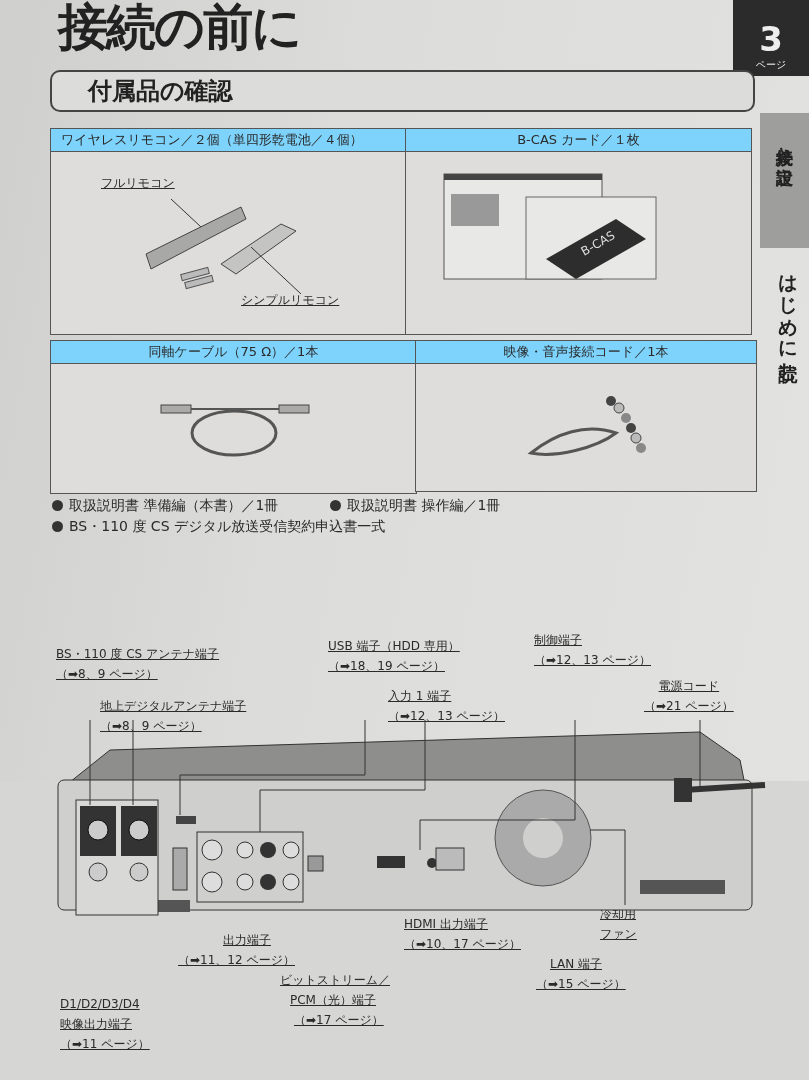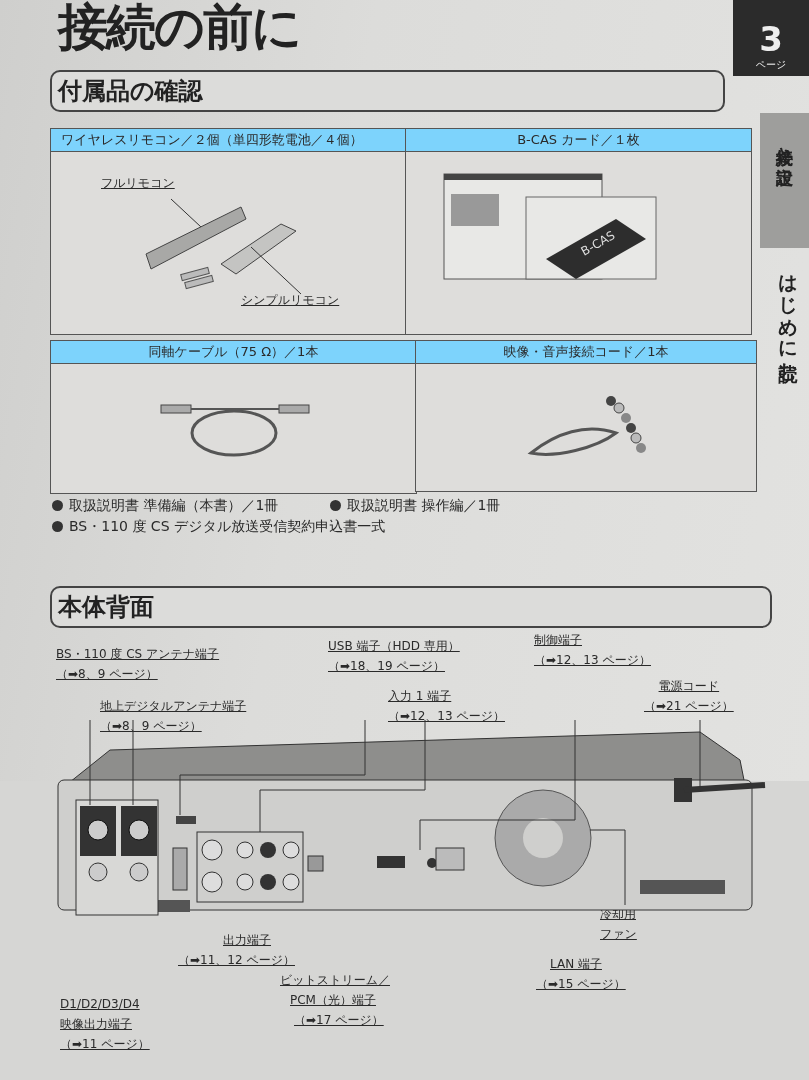--- a/index.html
+++ b/index.html
@@ -3,21 +3,21 @@
 <meta charset="utf-8">
 <style>
   html,body{margin:0;padding:0;}
   body{width:809px;height:1080px;position:relative;overflow:hidden;background:#d6d6d4;font-family:"DejaVu Sans",sans-serif;color:#2a2a2a;}
   .page{position:absolute;left:0;top:0;width:809px;height:781px;background:linear-gradient(100deg,#cfcfcd 0%,#dcdcda 40%,#e2e2e0 100%);}
   .abs{position:absolute;}
   .title{left:58px;top:-6px;font-size:50px;font-weight:bold;letter-spacing:-2px;color:#222;}
   .pagebox{left:733px;top:0;width:76px;height:76px;background:#2b2b2b;color:#eee;text-align:center;}
   .pagebox .num{font-size:34px;font-weight:bold;line-height:38px;margin-top:20px;display:block;}
   .pagebox .lbl{font-size:10px;display:block;}
-  .sechead{border:2px solid #444;border-radius:10px;background:#dcdcda;font-size:24px;font-weight:bold;padding-left:6px;line-height:38px;color:#222;}
+  .sechead{border:2px solid #444;border-radius:10px;background:#dcdcda;font-size:24px;font-weight:bold;padding-left:36px;line-height:38px;color:#222;}
   .sidetab1{left:760px;top:113px;width:49px;height:135px;background:#9e9e9c;}
   .vtext{writing-mode:vertical-rl;font-weight:bold;font-size:17px;color:#222;}
   .cell{position:absolute;border:1px solid #555;background:#dedddb;}
   .cellhead{position:absolute;left:0;right:0;top:0;height:22px;border-bottom:1px solid #555;background:#7dd3fc;font-size:13px;line-height:22px;}
   .small{font-size:11px;}
   .lbltext{font-size:12px;line-height:20px;color:#2a2a2a;white-space:nowrap;text-decoration:underline;}
   .bullet{font-size:14px;line-height:22px;}
   .dot{display:inline-block;width:11px;height:11px;border-radius:50%;background:#333;margin-right:6px;vertical-align:-1px;}
   svg{position:absolute;}
 </style>
@@ -88,23 +88,20 @@
       <circle cx="215" cy="65" r="5" fill="#444"></circle>
         <circle cx="220" cy="75" r="5" fill="#bbb" stroke="#444"></circle>
         <circle cx="225" cy="85" r="5" fill="#888"></circle>
     </svg>
   </div>
 
   <div class="abs bullet" style="left:52px;top:494px;"><span class="dot"></span><span>取扱説明書 準備編（本書）／1冊</span></div>
   <div class="abs bullet" style="left:330px;top:494px;"><span class="dot"></span><span>取扱説明書 操作編／1冊</span></div>
   <div class="abs bullet" style="left:52px;top:515px;"><span class="dot"></span><span>BS・110 度 CS デジタル放送受信契約申込書一式</span></div>
 
-  <div class="abs sechead" style="left:50px;top:586px;width:712px;height:38px;">
-    <span>本体背面</span>
-  </div>
 
   <div class="abs lbltext" style="left:56px;top:644px;">
       <div>BS・110 度 CS アンテナ端子</div>
       <div>（➡8、9 ページ）</div>
     </div>
   <div class="abs lbltext" style="left:100px;top:696px;">
       <div>地上デジタルアンテナ端子</div>
       <div>（➡8、9 ページ）</div>
     </div>
   <div class="abs lbltext" style="left:328px;top:636px;">
@@ -115,20 +112,24 @@
       <div>入力 1 端子</div>
       <div>（➡12、13 ページ）</div>
     </div>
   <div class="abs lbltext" style="left:534px;top:630px;">
       <div>制御端子</div>
       <div>（➡12、13 ページ）</div>
     </div>
   <div class="abs lbltext" style="left:644px;top:676px;">
       <div style="text-align:center">電源コード</div>
       <div>（➡21 ページ）</div>
+    </div>
+  <div class="abs lbltext" style="left:404px;top:914px;">
+      <div>HDMI 出力端子</div>
+      <div>（➡10、17 ページ）</div>
     </div>
   <div class="abs lbltext" style="left:600px;top:904px;">
       <div>冷却用</div>
       <div>ファン</div>
     </div>
   <div class="abs lbltext" style="left:536px;top:954px;">
       <div style="padding-left:14px">LAN 端子</div>
       <div>（➡15 ページ）</div>
     </div>
   <div class="abs lbltext" style="left:178px;top:930px;">

